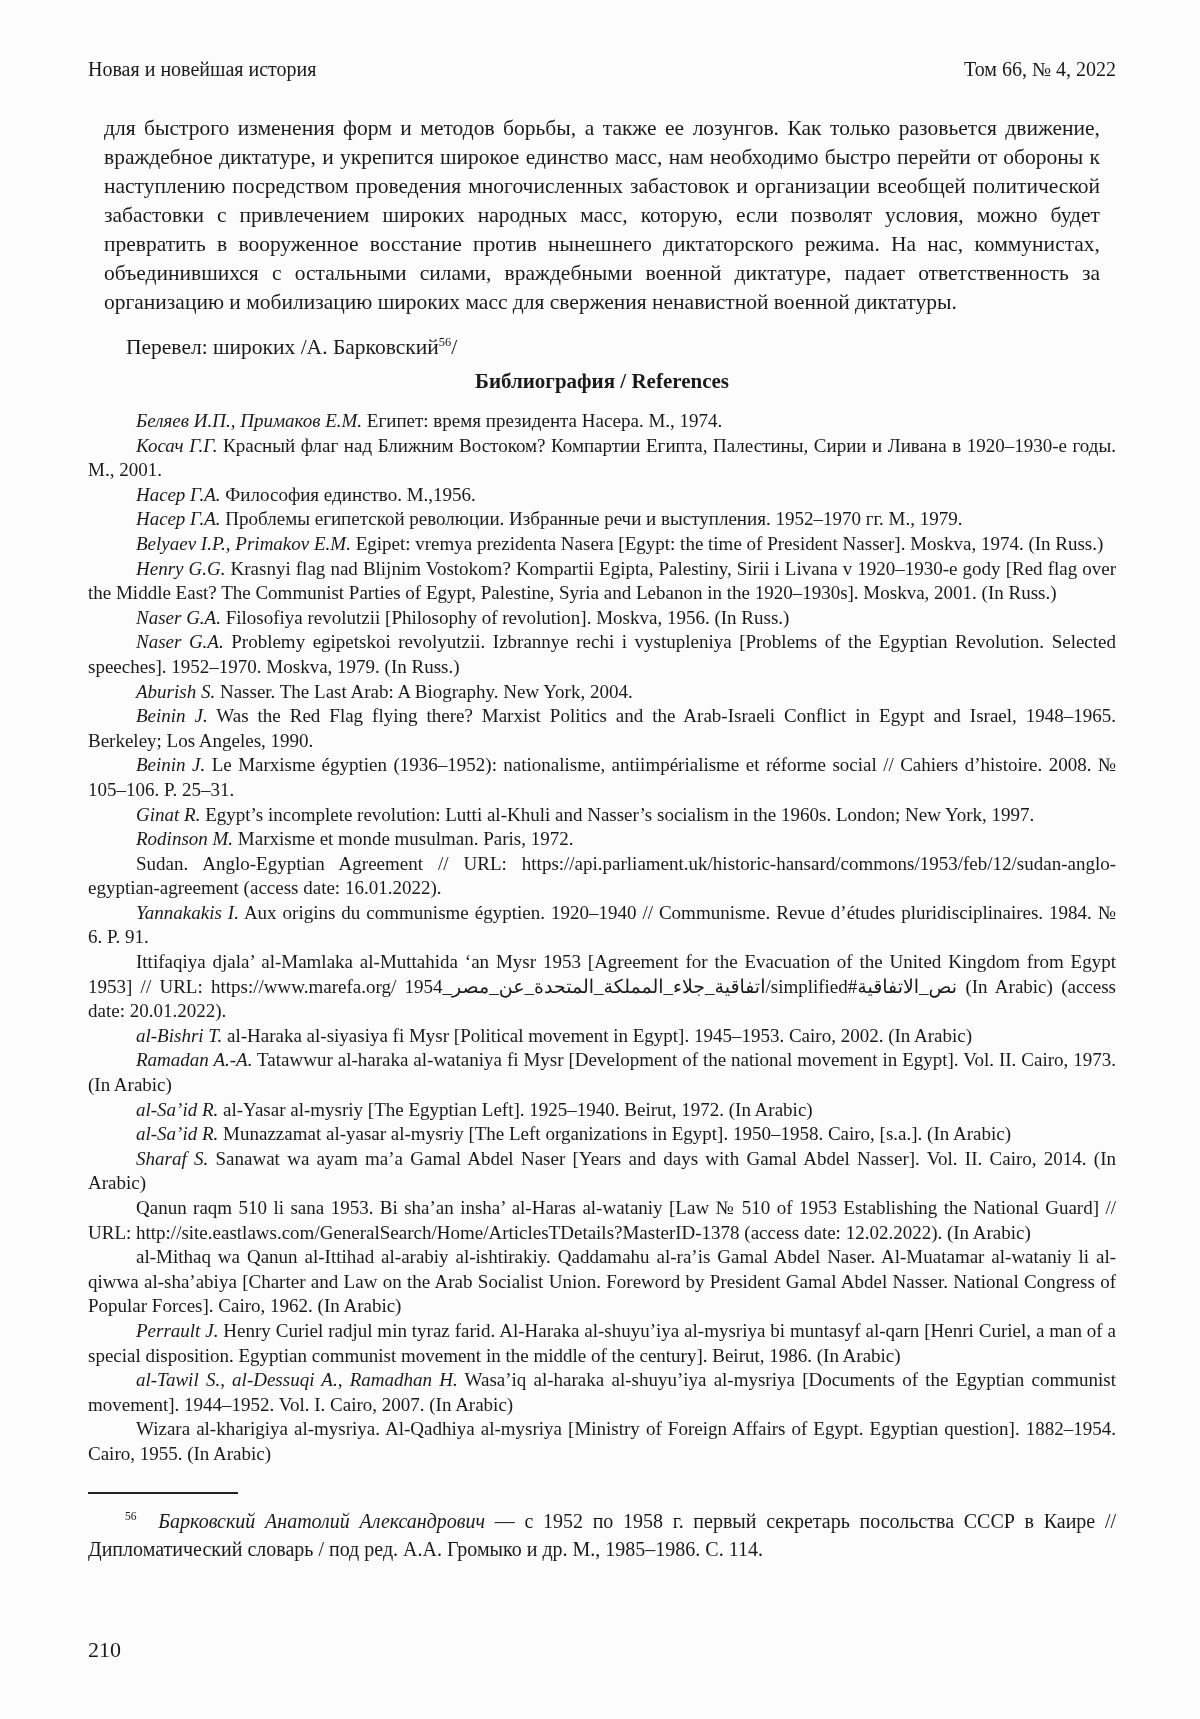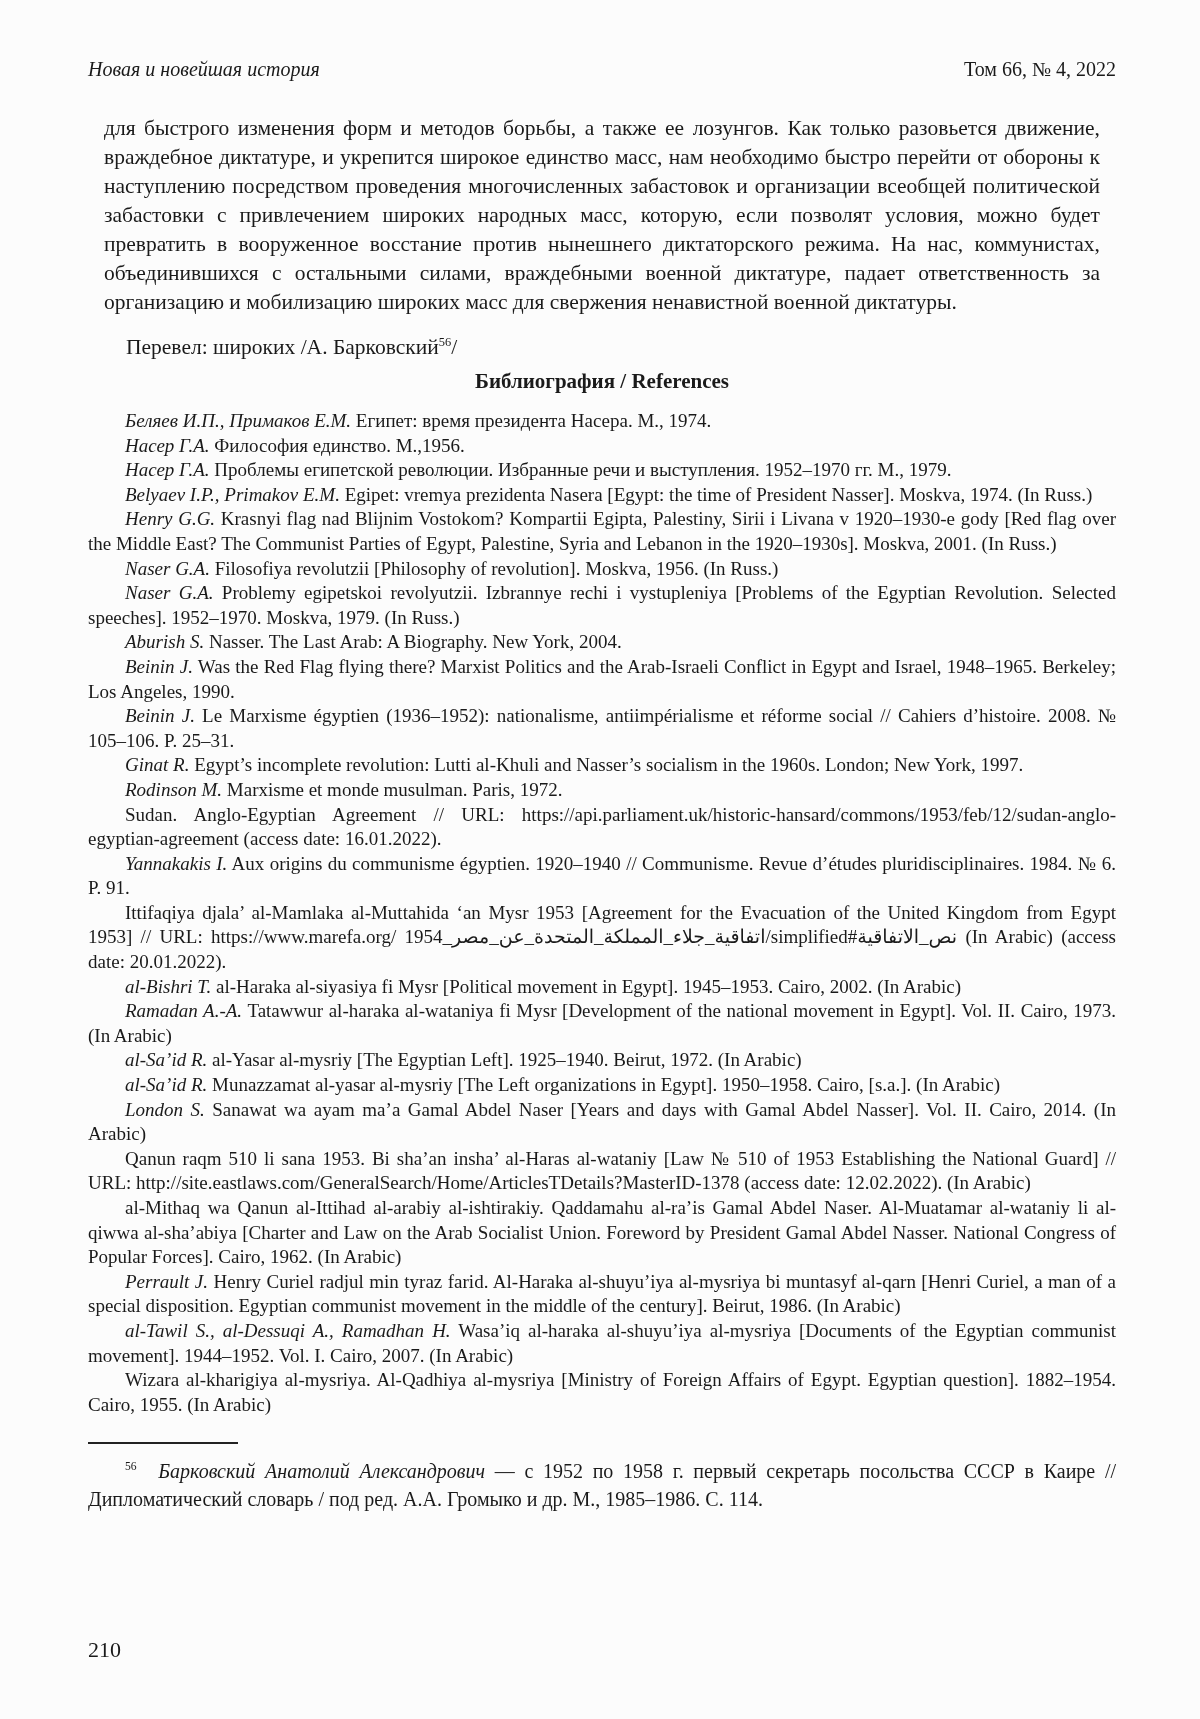--- a/index.html
+++ b/index.html
@@ -18,21 +18,21 @@
     background: #fcfcfc;
     overflow: hidden;
   }
   .running-head {
     display: flex;
     justify-content: space-between;
     align-items: baseline;
     font-size: 20px;
     margin-bottom: 33px;
   }
-  .running-head .journal { font-style: italic; }
+  .running-head .journal { }
   .bodytext {
     margin: 16px;
     font-size: 21.5px;
     line-height: 29px;
     text-align: justify;
   }
   .translator-line {
     margin: 0;
     font-size: 21.5px;
     line-height: 29px;
@@ -50,21 +50,21 @@
     margin: 7px 0 15px 0;
   }
   .refs p.ref {
     margin: 0;
     font-size: 19px;
     line-height: 24.6px;
     text-align: justify;
     text-indent: 37px;
     overflow-wrap: break-word;
   }
-  .ref-authors { font-style: italic; }
+  .ref-authors { font-style: italic; margin-left: 11px; }
   .footnote-rule {
     width: 150px;
     border: 0;
     border-top: 2px solid #222;
     margin: 25px 0 13px 0;
   }
   .footnote {
     margin: 0;
     font-size: 20px;
     line-height: 28px;
@@ -90,39 +90,40 @@
   </div>
 
   <p class="bodytext">для быстрого изменения форм и методов борьбы, а также ее лозунгов. Как только разовьется движение, враждебное диктатуре, и укрепится широкое единство масс, нам необходимо быстро перейти от обороны к наступлению посредством проведения многочисленных забастовок и организации всеобщей политической забастовки с привлечением широких народных масс, которую, если позволят условия, можно будет превратить в вооруженное восстание против нынешнего диктаторского режима. На нас, коммунистах, объединившихся с остальными силами, враждебными военной диктатуре, падает ответственность за организацию и мобилизацию широких масс для свержения ненавистной военной диктатуры.</p>
 
   <p class="translator-line"><span>Перевел: широких /А. Барковский</span><sup class="fn">56</sup><span>/</span></p>
 
   <h2 class="bib-heading">Библиография / References</h2>
 
   <div class="refs">
       <p class="ref"><span class="ref-authors">Беляев И.П., Примаков Е.М.</span><span> Египет: время президента Насера. М., 1974.</span></p>
+      <p class="ref"><span class="ref-authors">Косач Г.Г.</span><span> Красный флаг над Ближним Востоком? Компартии Египта, Палестины, Сирии и Ливана в 1920–1930-е годы. М., 2001.</span></p>
       <p class="ref"><span class="ref-authors">Насер Г.А.</span><span> Философия единство. М.,1956.</span></p>
       <p class="ref"><span class="ref-authors">Насер Г.А.</span><span> Проблемы египетской революции. Избранные речи и выступления. 1952–1970 гг. М., 1979.</span></p>
       <p class="ref"><span class="ref-authors">Belyaev I.P., Primakov E.M.</span><span> Egipet: vremya prezidenta Nasera [Egypt: the time of President Nasser]. Moskva, 1974. (In Russ.)</span></p>
       <p class="ref"><span class="ref-authors">Henry G.G.</span><span> Krasnyi flag nad Blijnim Vostokom? Kompartii Egipta, Palestiny, Sirii i Livana v 1920–1930-e gody [Red flag over the Middle East? The Communist Parties of Egypt, Palestine, Syria and Lebanon in the 1920–1930s]. Moskva, 2001. (In Russ.)</span></p>
       <p class="ref"><span class="ref-authors">Naser G.A.</span><span> Filosofiya revolutzii [Philosophy of revolution]. Moskva, 1956. (In Russ.)</span></p>
       <p class="ref"><span class="ref-authors">Naser G.A.</span><span> Problemy egipetskoi revolyutzii. Izbrannye rechi i vystupleniya [Problems of the Egyptian Revolution. Selected speeches]. 1952–1970. Moskva, 1979. (In Russ.)</span></p>
       <p class="ref"><span class="ref-authors">Aburish S.</span><span> Nasser. The Last Arab: A Biography. New York, 2004.</span></p>
       <p class="ref"><span class="ref-authors">Beinin J.</span><span> Was the Red Flag flying there? Marxist Politics and the Arab-Israeli Conflict in Egypt and Israel, 1948–1965. Berkeley; Los Angeles, 1990.</span></p>
       <p class="ref"><span class="ref-authors">Beinin J.</span><span> Le Marxisme égyptien (1936–1952): nationalisme, antiimpérialisme et réforme social // Cahiers d’histoire. 2008. № 105–106. P. 25–31.</span></p>
       <p class="ref"><span class="ref-authors">Ginat R.</span><span> Egypt’s incomplete revolution: Lutti al-Khuli and Nasser’s socialism in the 1960s. London; New York, 1997.</span></p>
       <p class="ref"><span class="ref-authors">Rodinson M.</span><span> Marxisme et monde musulman. Paris, 1972.</span></p>
       <p class="ref"><span class="ref-authors"></span><span>Sudan. Anglo-Egyptian Agreement // URL: https://api.parliament.uk/historic-hansard/commons/1953/feb/12/sudan-anglo-egyptian-agreement (access date: 16.01.2022).</span></p>
       <p class="ref"><span class="ref-authors">Yannakakis I.</span><span> Aux origins du communisme égyptien. 1920–1940 // Communisme. Revue d’études pluridisciplinaires. 1984. № 6. P. 91.</span></p>
       <p class="ref"><span class="ref-authors"></span><span>Ittifaqiya djala’ al-Mamlaka al-Muttahida ‘an Mysr 1953 [Agreement for the Evacuation of the United Kingdom from Egypt 1953] // URL: https://www.marefa.org/ اتفاقية_جلاء_المملكة_المتحدة_عن_مصر_1954/simplified#نص_الاتفاقية (In Arabic) (access date: 20.01.2022).</span></p>
       <p class="ref"><span class="ref-authors">al-Bishri T.</span><span> al-Haraka al-siyasiya fi Mysr [Political movement in Egypt]. 1945–1953. Cairo, 2002. (In Arabic)</span></p>
       <p class="ref"><span class="ref-authors">Ramadan A.-A.</span><span> Tatawwur al-haraka al-wataniya fi Mysr [Development of the national movement in Egypt]. Vol. II. Cairo, 1973. (In Arabic)</span></p>
       <p class="ref"><span class="ref-authors">al-Sa’id R.</span><span> al-Yasar al-mysriy [The Egyptian Left]. 1925–1940. Beirut, 1972. (In Arabic)</span></p>
       <p class="ref"><span class="ref-authors">al-Sa’id R.</span><span> Munazzamat al-yasar al-mysriy [The Left organizations in Egypt]. 1950–1958. Cairo, [s.a.]. (In Arabic)</span></p>
-      <p class="ref"><span class="ref-authors">London S.</span><span> Sanawat wa ayam ma’a Gamal Abdel Naser [Years and days with Gamal Abdel Nasser]. Vol. II. Cairo, 2014. (In Arabic)</span></p>
+      <p class="ref"><span class="ref-authors">Sharaf S.</span><span> Sanawat wa ayam ma’a Gamal Abdel Naser [Years and days with Gamal Abdel Nasser]. Vol. II. Cairo, 2014. (In Arabic)</span></p>
       <p class="ref"><span class="ref-authors"></span><span>Qanun raqm 510 li sana 1953. Bi sha’an insha’ al-Haras al-wataniy [Law № 510 of 1953 Establishing the National Guard] // URL: http://site.eastlaws.com/GeneralSearch/Home/ArticlesTDetails?MasterID-1378 (access date: 12.02.2022). (In Arabic)</span></p>
       <p class="ref"><span class="ref-authors"></span><span>al-Mithaq wa Qanun al-Ittihad al-arabiy al-ishtirakiy. Qaddamahu al-ra’is Gamal Abdel Naser. Al-Muatamar al-wataniy li al-qiwwa al-sha’abiya [Charter and Law on the Arab Socialist Union. Foreword by President Gamal Abdel Nasser. National Congress of Popular Forces]. Cairo, 1962. (In Arabic)</span></p>
       <p class="ref"><span class="ref-authors">Perrault J.</span><span> Henry Curiel radjul min tyraz farid. Al-Haraka al-shuyu’iya al-mysriya bi muntasyf al-qarn [Henri Curiel, a man of a special disposition. Egyptian communist movement in the middle of the century]. Beirut, 1986. (In Arabic)</span></p>
       <p class="ref"><span class="ref-authors">al-Tawil S., al-Dessuqi A., Ramadhan H.</span><span> Wasa’iq al-haraka al-shuyu’iya al-mysriya [Documents of the Egyptian communist movement]. 1944–1952. Vol. I. Cairo, 2007. (In Arabic)</span></p>
       <p class="ref"><span class="ref-authors"></span><span>Wizara al-kharigiya al-mysriya. Al-Qadhiya al-mysriya [Ministry of Foreign Affairs of Egypt. Egyptian question]. 1882–1954. Cairo, 1955. (In Arabic)</span></p>
     </div>
 
   <hr class="footnote-rule">
 
   <p class="footnote"><sup class="fn">56</sup> <span class="person">Барковский Анатолий Александрович</span><span> — с 1952 по 1958 г. первый секретарь посольства СССР в Каире // Дипломатический словарь / под ред. А.А. Громыко и др. М., 1985–1986. С. 114.</span></p>

